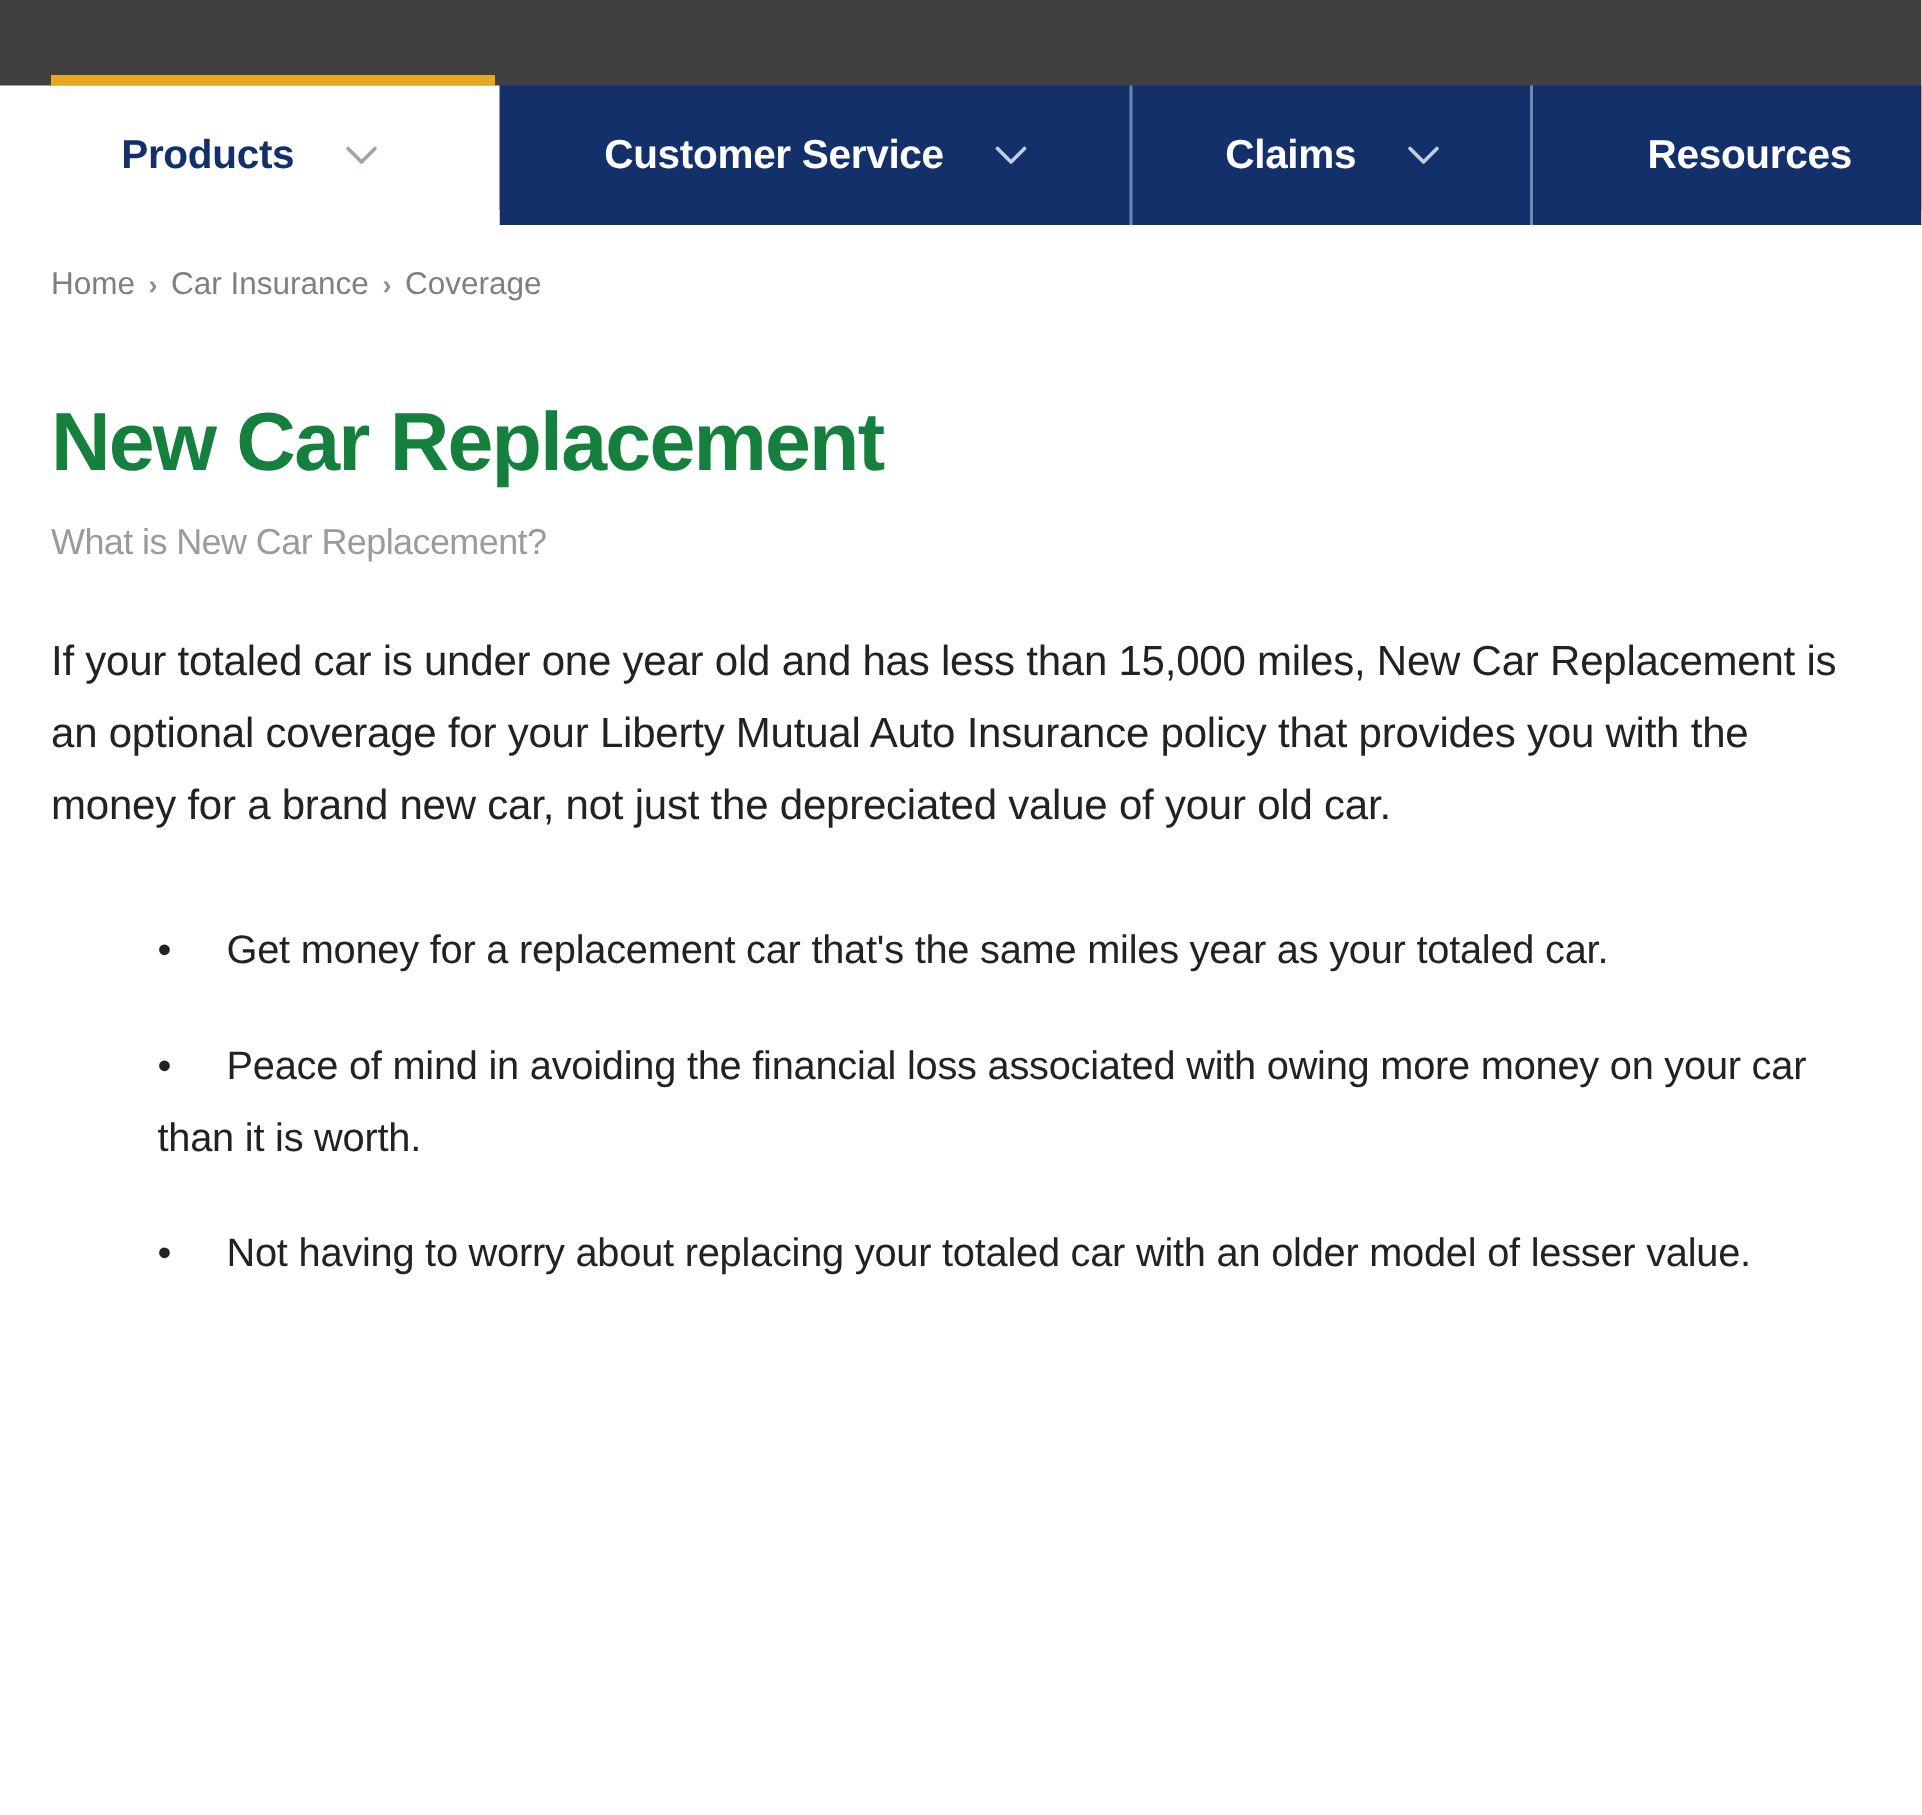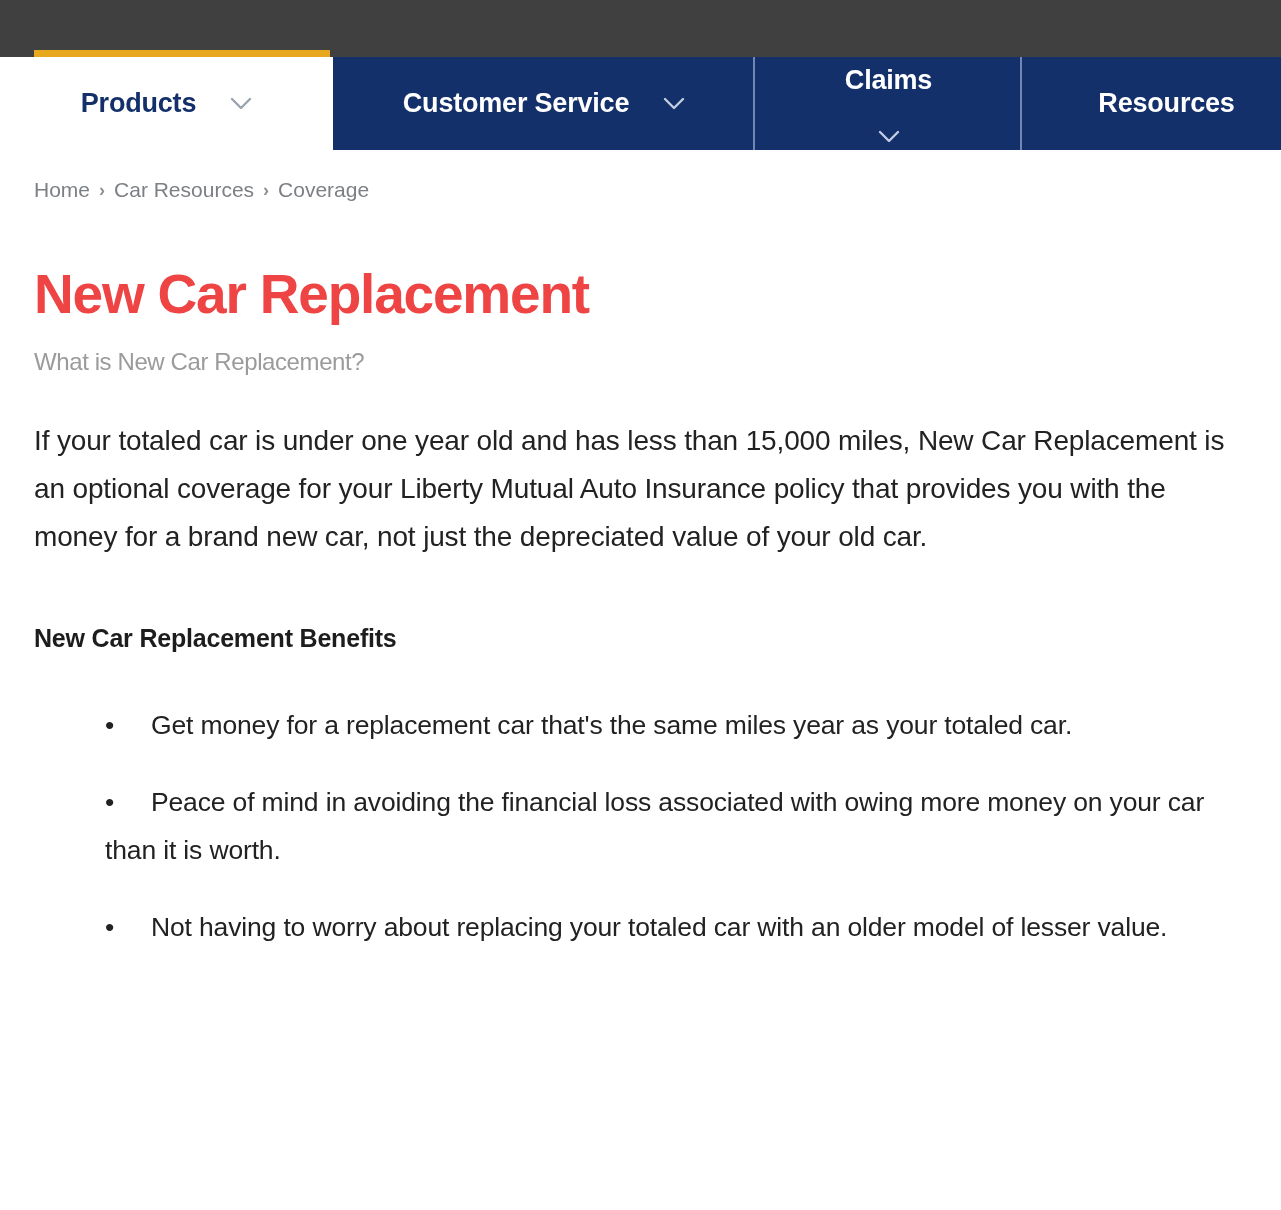--- a/index.html
+++ b/index.html
@@ -58,21 +58,21 @@
     gap: 34px;
     position: relative;
     cursor: pointer;
     user-select: none;
   }
   .nav-item.first {
     width: 333px;
     background: #ffffff;
   }
   .nav-item.second { width: 422px; }
-  .nav-item.third  { width: 267px; flex-direction: column; }
+  .nav-item.third  { width: 267px; }
   .nav-item.fourth { width: 259px; padding-left: 30px; }
 
   .nav-item.second::after,
   .nav-item.third::after {
     content: "";
     position: absolute;
     right: 0;
     top: 0;
     width: 2px;
     height: 93px;
@@ -116,21 +116,21 @@
     color: #8d9096;
     font-weight: bold;
     line-height: 1;
   }
 
   h1.page-title {
     margin: 63px 0 0 0;
     font-size: 55px;
     line-height: 1.06;
     font-weight: bold;
-    color: #ef4444;
+    color: #15803d;
     letter-spacing: -1.2px;
   }
 
   h2.subtitle {
     margin: 25px 0 0 0;
     font-size: 24px;
     font-weight: normal;
     color: #9b9b9b;
     letter-spacing: -0.4px;
   }
@@ -214,32 +214,31 @@
     </div>
 
   </div>
 </div>
 
 <div class="content">
 
   <nav class="breadcrumb">
     <a class="crumb">Home</a>
     <span class="crumb-sep">›</span>
-    <a class="crumb">Car Resources</a>
+    <a class="crumb">Car Insurance</a>
     <span class="crumb-sep">›</span>
     <a class="crumb">Coverage</a>
   </nav>
 
   <h1 class="page-title">New Car Replacement</h1>
 
   <h2 class="subtitle">What is New Car Replacement?</h2>
 
   <p class="intro">If your totaled car is under one year old and has less than 15,000 miles, New Car Replacement is an optional coverage for your Liberty Mutual Auto Insurance policy that provides you with the money for a brand new car, not just the depreciated value of your old car.</p>
 
-  <h3 class="benefits-title">New Car Replacement Benefits</h3>
 
   <ul class="benefits">
     <li><span class="dot">•</span><span>Get money for a replacement car that's the same miles year as your totaled car.</span></li>
     <li><span class="dot">•</span><span>Peace of mind in avoiding the financial loss associated with owing more money on your car than it is worth.</span></li>
     <li><span class="dot">•</span><span>Not having to worry about replacing your totaled car with an older model of lesser value.</span></li>
   </ul>
 
 </div>
 
 </body></html>

